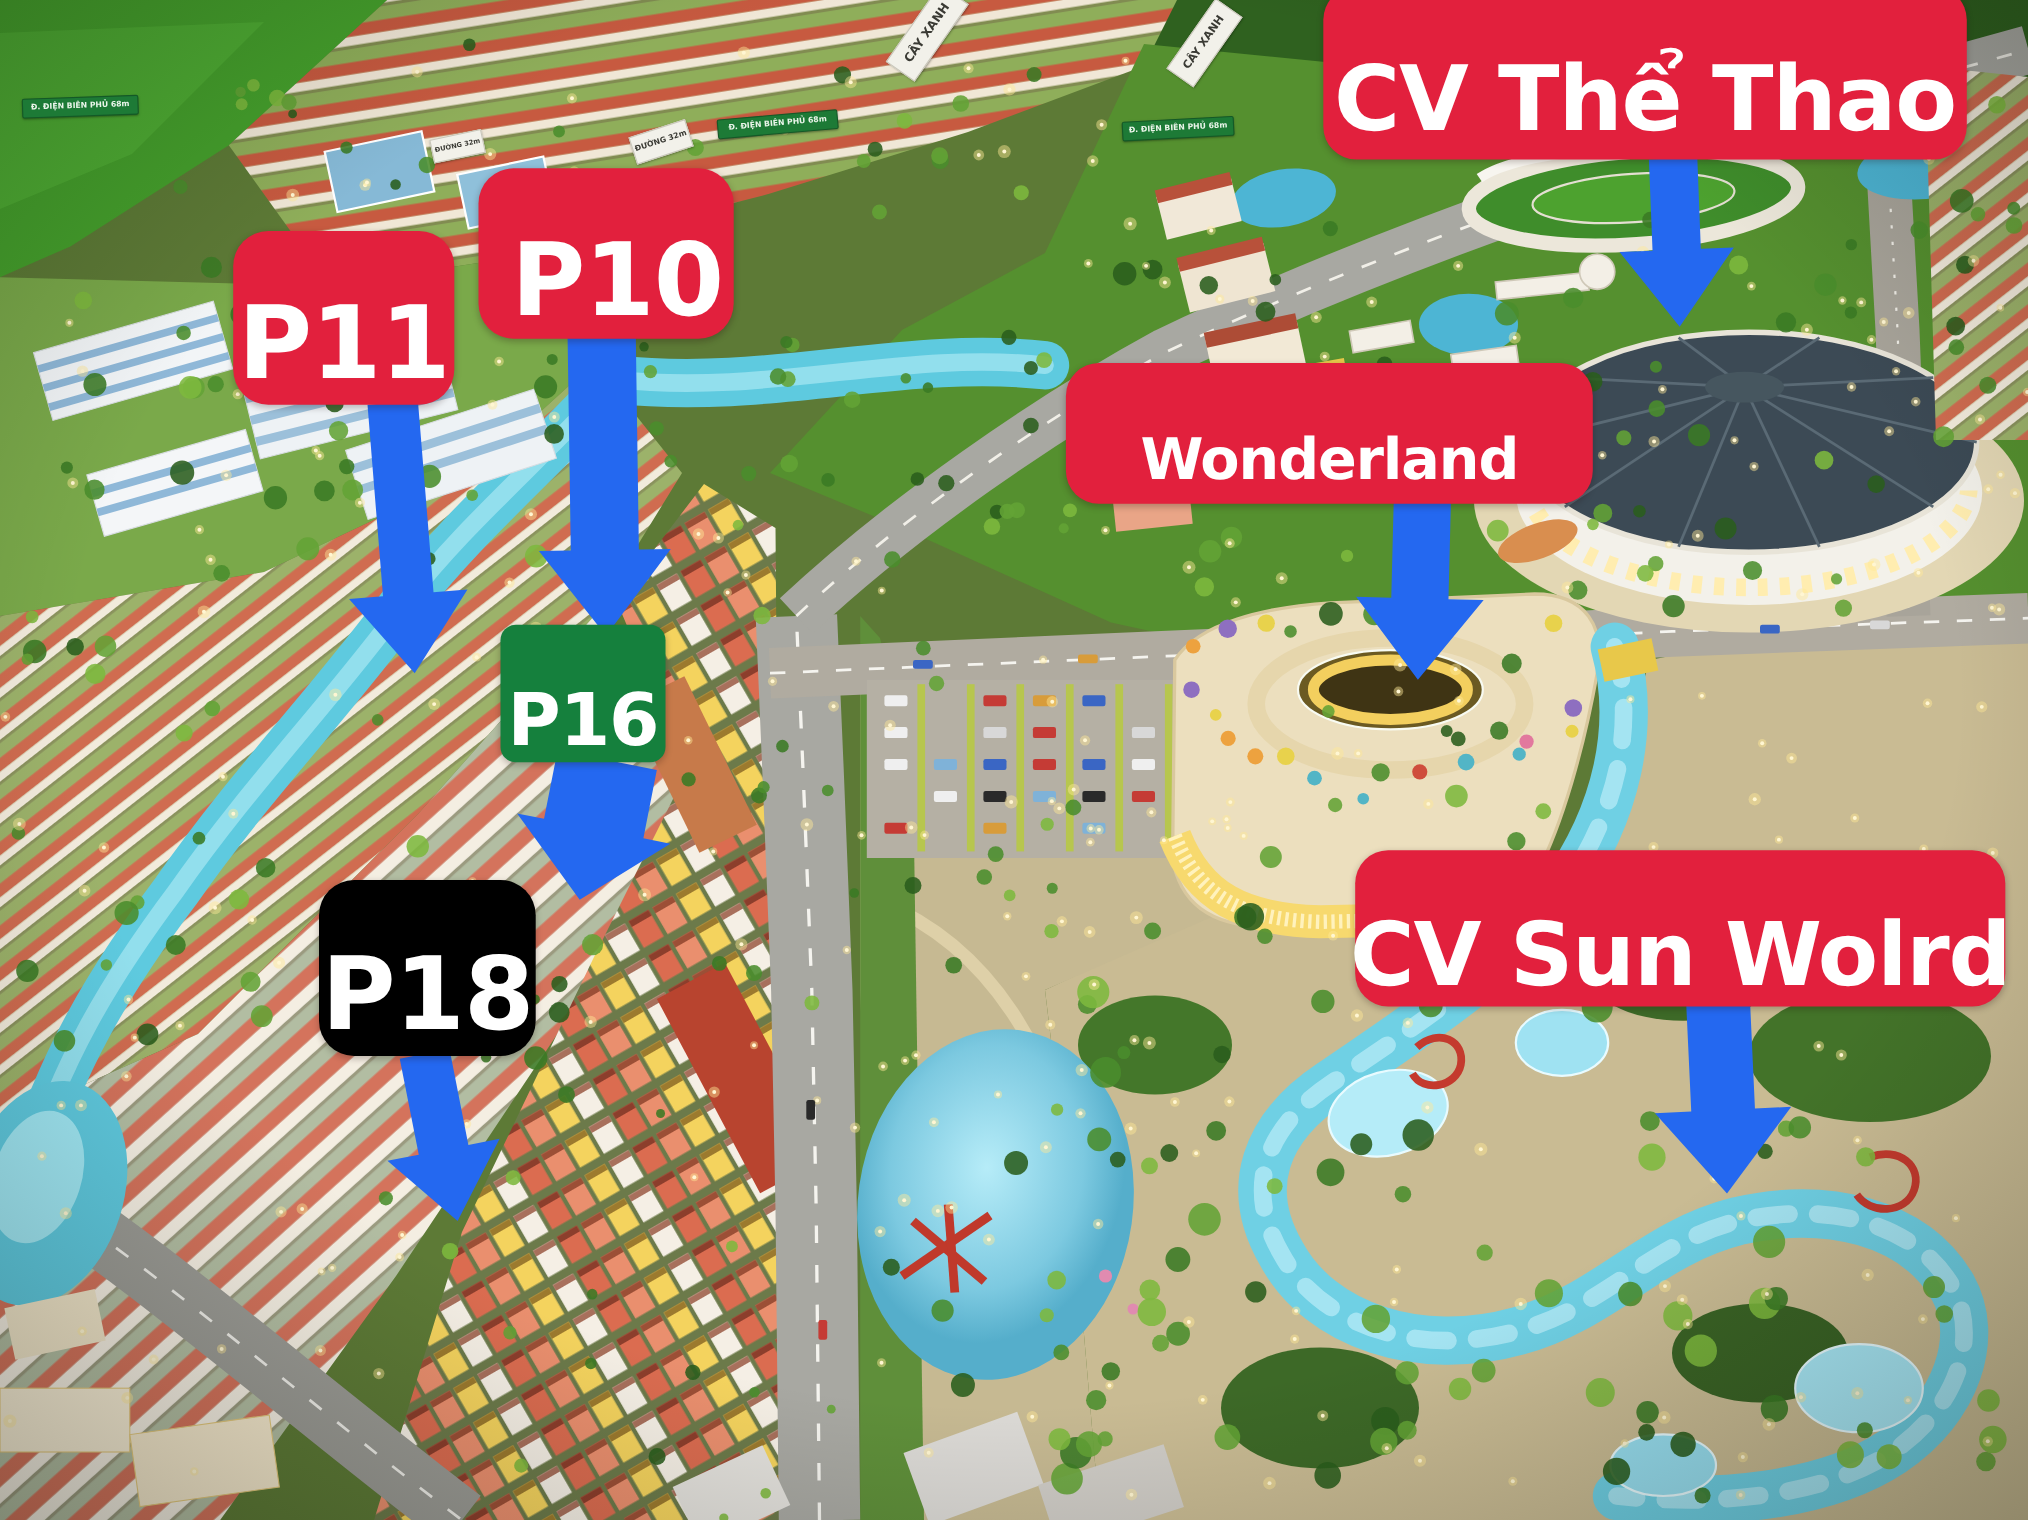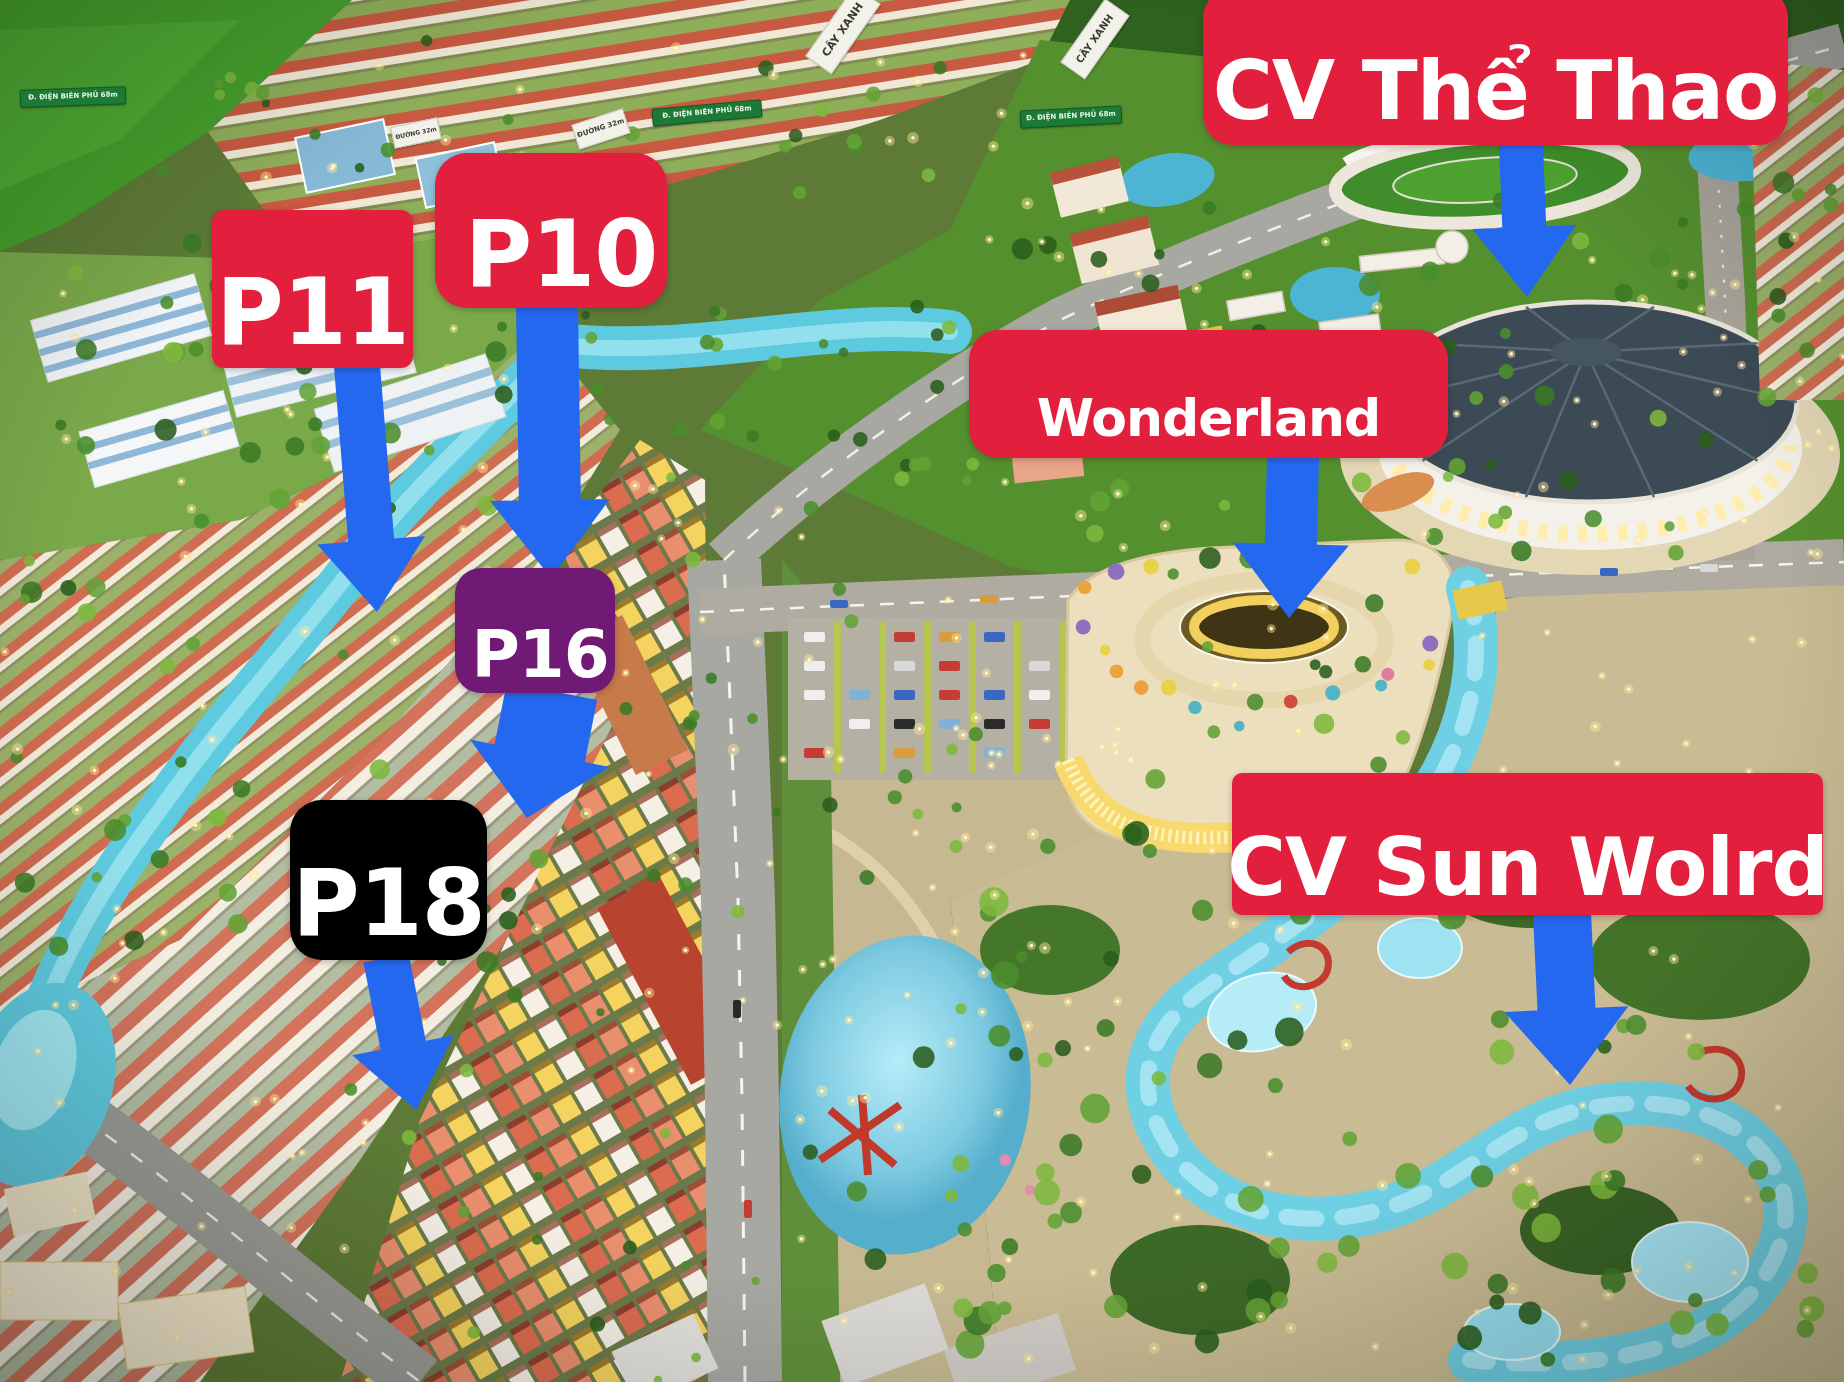--- a/index.html
+++ b/index.html
@@ -1275,35 +1275,35 @@
       <polygon points="379.9,364.1 394.1,538.4 425.0,535.9 377.0,612.0 317.3,544.6 348.2,542.1 334.1,367.9" fill="#2468F0"></polygon>
       <polygon points="578.0,305.5 580.8,499.6 609.8,499.1 551.0,578.0 489.9,500.9 518.9,500.5 516.0,306.5" fill="#2468F0"></polygon>
       <polygon points="597.1,699.9 584.9,762.1 609.4,767.0 527.0,818.0 470.1,739.5 494.6,744.4 506.9,682.1" fill="#2468F0"></polygon>
       <polygon points="408.6,953.5 425.8,1040.8 454.2,1035.2 416.0,1110.0 352.2,1055.3 380.7,1049.7 363.4,962.5" fill="#2468F0"></polygon>
       <polygon points="1319.0,456.6 1316.8,544.7 1348.8,545.5 1289.0,618.0 1232.8,542.6 1264.8,543.4 1267.0,455.4" fill="#2468F0"></polygon>
       <polygon points="1543.0,143.1 1546.2,226.2 1576.2,225.0 1527.0,297.0 1472.3,229.1 1502.3,227.9 1499.0,144.9" fill="#2468F0"></polygon>
       <polygon points="1591.0,911.7 1595.4,1007.7 1628.4,1006.2 1570.0,1085.0 1504.5,1012.0 1537.5,1010.4 1533.0,914.3" fill="#2468F0"></polygon>
     </svg>
 
   <div id="labels">
-      <div class="map-label" style="left: 212px; top: 210px; width: 201px; height: 158px; font-size: 92px; border-radius: 12px; background: rgb(226, 32, 61); color: rgb(255, 255, 255);">
+      <div class="map-label" style="left: 212px; top: 210px; width: 201px; height: 158px; font-size: 92px; border-radius: 32px; background: rgb(226, 32, 61); color: rgb(255, 255, 255);">
         <span>P11</span>
       </div>
       <div class="map-label" style="left: 435px; top: 153px; width: 212px; height: 155px; font-size: 92px; border-radius: 32px; background: rgb(226, 32, 61); color: rgb(255, 255, 255); padding-left: 20px;">
         <span>P10</span>
       </div>
-      <div class="map-label" style="left: 455px; top: 568px; width: 150px; height: 125px; font-size: 66px; border-radius: 26px; background: #701a75; color: rgb(255, 255, 255); padding-left: 10px;">
+      <div class="map-label" style="left: 455px; top: 568px; width: 150px; height: 125px; font-size: 66px; border-radius: 14px; background: #15803d; color: rgb(255, 255, 255);">
         <span>P16</span>
       </div>
       <div class="map-label" style="left: 290px; top: 800px; width: 197px; height: 160px; font-size: 92px; border-radius: 32px; background: #000000; color: rgb(255, 255, 255);">
         <span>P18</span>
       </div>
       <div class="map-label" style="left: 969px; top: 330px; width: 479px; height: 128px; font-size: 52px; border-radius: 30px; background: rgb(226, 32, 61); color: rgb(255, 255, 255);">
         <span>Wonderland</span>
       </div>
       <div class="map-label" style="left: 1203px; top: -12px; width: 585px; height: 157px; font-size: 82px; border-radius: 30px; background: rgb(226, 32, 61); color: rgb(255, 255, 255);">
         <span>CV Thể Thao</span>
       </div>
-      <div class="map-label" style="left: 1232px; top: 773px; width: 591px; height: 142px; font-size: 80px; border-radius: 10px; background: rgb(226, 32, 61); color: rgb(255, 255, 255);">
+      <div class="map-label" style="left: 1232px; top: 773px; width: 591px; height: 142px; font-size: 80px; border-radius: 30px; background: rgb(226, 32, 61); color: rgb(255, 255, 255);">
         <span>CV Sun Wolrd</span>
       </div>
     </div>
 </div>
 
 </body></html>

